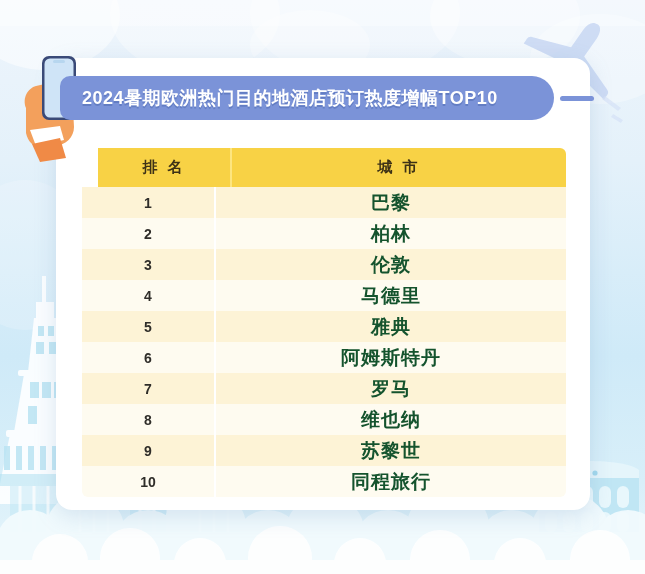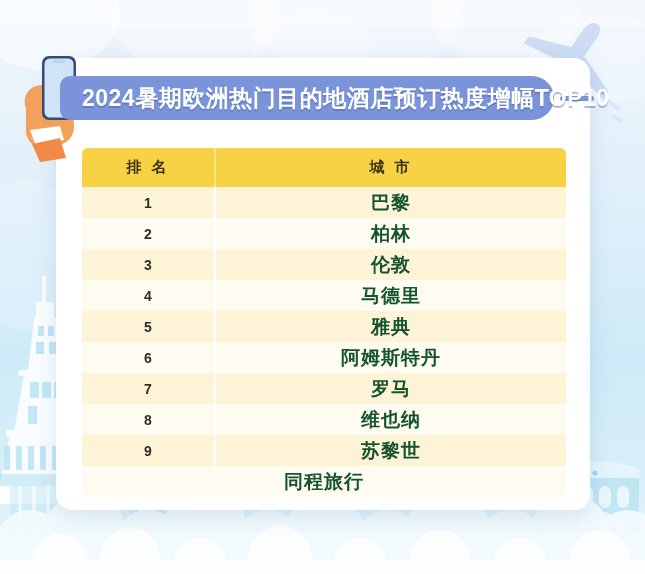--- a/index.html
+++ b/index.html
@@ -34,35 +34,35 @@
   .banner{
     position:absolute;left:0;top:0;width:494px;height:44px;
     background:#7b93d8;border-radius:10px 22px 22px 10px;
   }
   .banner-tail{
     position:absolute;left:500px;top:20px;width:34px;height:5px;
     background:#7b93d8;border-radius:3px;
   }
   .banner-title{
     position:absolute;left:22px;top:0;height:60px;line-height:44px;
-    color:#ffffff;font-size:23px;font-weight:bold;letter-spacing:.5px;
+    color:#ffffff;font-size:18px;font-weight:bold;letter-spacing:.5px;
     white-space:nowrap;
     text-shadow:0 2px 0 rgba(70,100,170,.45);
   }
 
   
   .hand-holder{position:absolute;left:18px;top:50px;width:86px;height:112px;}
 
   
   .table{
     position:absolute;left:82px;top:148px;width:484px;
     border-radius:6px;overflow:hidden;
   }
   .trow{display:flex;height:31px;}
-  .thead{height:39px;background:#f8d245;}
+  .thead{height:39px;background:#f8d245;margin-left:16px;}
   .thead .cell{color:#3d3116;font-weight:bold;font-size:15px;letter-spacing:3px;}
   .cell{
     display:flex;align-items:center;justify-content:center;
     font-size:14px;color:#32302b;
   }
   .c-rank{width:132px;flex:0 0 132px;}
   .c-city{flex:1 1 auto;}
   .thead .c-rank{border-right:2px solid #fde57f;}
   .trow:not(.thead) .c-rank{border-right:2px solid #ffffff;}
   .row-a{background:#fdf3d6;}
@@ -295,20 +295,23 @@
         </div>
         <div class="trow row-a">
           <div class="cell c-rank">
             <span class="rank-num">9</span>
           </div>
           <div class="cell c-city">
             <span class="city-name">苏黎世</span>
           </div>
         </div>
         <div class="trow row-b">
+          <div class="cell c-rank">
+            <span class="rank-num">10</span>
+          </div>
           <div class="cell c-city">
             <span class="city-name">同程旅行</span>
           </div>
         </div>
       </div>
   </div>
 
 
 </div>
 

